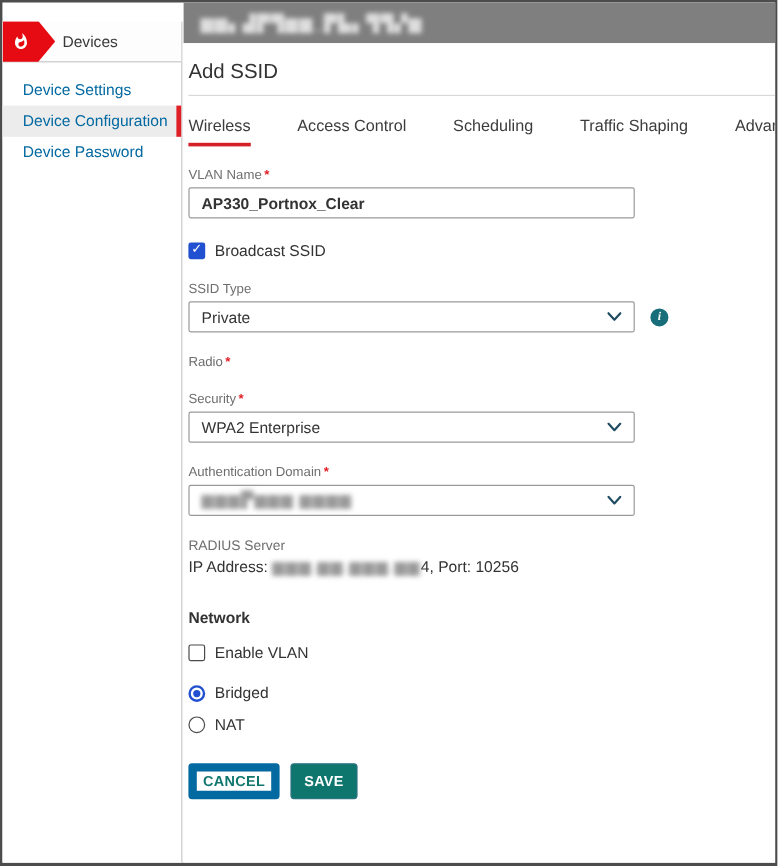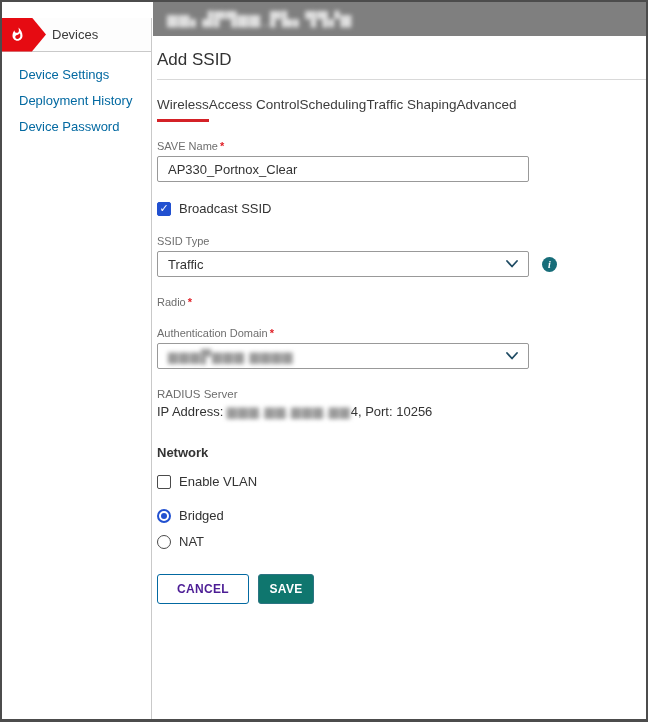--- a/index.html
+++ b/index.html
@@ -50,35 +50,35 @@
   }
 
   
   .content {
     position:absolute; left:151px; right:0; top:34px; bottom:0;
     background:#fff; padding:14px 0 0 4px;
   }
   .page-title { font-size:17px; font-weight:normal; color:#333; padding-bottom:9px; }
   .title-rule { border:none; border-top:1px solid #d9d9d9; margin:0 0 0 0; }
 
-  .tabs { display:flex; margin:17px 0 18px 0;text-align:center; }
+  .tabs { display:flex; gap:39px; margin:17px 0 18px 0;text-align:center; }
   .tab { font-size:13.5px; color:#3c3c3c; padding-bottom:7px; cursor:pointer; white-space:nowrap; }
   .tab.active { border-bottom:3px solid #d42127; }
 
   .field { margin-bottom:19px; }
   .field-label { font-size:11px; color:#6e6e6e; margin-bottom:4px; }
   .req { color:#e01e25; font-weight:bold; margin-left:2px; }
 
   .text-input, .select-box {
     width:372px; height:26px; border:1px solid #999; border-radius:2px;
     background:#fff; font-size:13px; color:#333;
     padding:0 10px; display:flex; align-items:center;
   }
   .text-input { font-family:"Liberation Sans","DejaVu Sans",sans-serif; }
-  input.text-input { outline:none; }
+  input.text-input { outline:none;font-weight:bold; }
   .select-box { justify-content:space-between; cursor:pointer; }
   .select-box .chev { flex:0 0 auto; margin-left:8px; display:flex; align-items:center; }
 
   .select-row { display:flex; align-items:center; }
   .info-icon {
     width:15px; height:15px; border-radius:50%; background:#176d79;
     color:#fff; font-size:10px; font-weight:bold; font-style:italic;
     display:flex; align-items:center; justify-content:center;
     margin-left:13px; cursor:pointer;
   }
@@ -114,40 +114,40 @@
   .network-group { margin-top:24px; }
   .vlan-gap { }
 
   .btn-row { display:flex; gap:9px; margin-top:25px; }
   .btn {
     height:30px; border-radius:3px; font-size:12px; font-weight:bold;
     display:flex; align-items:center; justify-content:center;
     cursor:pointer; font-family:"Liberation Sans","DejaVu Sans",sans-serif;
     letter-spacing:0.3px;
   }
-  .btn-cancel { width:92px; background:#fff; border:1px solid #0369a1; color:#4c1d95; }
+  .btn-cancel { width:76px; background:#fff; border:7px solid #0369a1; color:#0f766e; }
   .btn-save { width:56px; background:#0f766e; border:1px solid #2c7482; color:#fff; }
 </style>
 </head>
 <body>
 
 <div class="frame">
 
   <div class="sidebar">
     <div class="sidebar-header">
       <div class="logo-flag">
         <svg viewBox="0 0 24 24">
           <path fill="#ffffff" d="M13.5 0.67s.74 2.65.74 4.8c0 2.06-1.35 3.73-3.41 3.73-2.07 0-3.63-1.67-3.63-3.73l.03-.36C5.21 7.51 4 10.62 4 14c0 4.42 3.58 8 8 8s8-3.58 8-8C20 8.61 17.41 3.8 13.5.67zM11.71 19c-1.78 0-3.22-1.4-3.22-3.14 0-1.62 1.05-2.76 2.81-3.12 1.77-.36 3.6-1.21 4.62-2.58.39 1.29.59 2.65.59 4.04 0 2.65-2.15 4.8-4.8 4.8z"></path>
         </svg>
       </div>
       <span class="sidebar-header-title">Devices</span>
     </div>
     <div class="nav">
       <div class="nav-item">Device Settings</div>
-      <div class="nav-item">Deployment History</div>
+      <div class="nav-item active">Device Configuration</div>
       <div class="nav-item">Device Password</div>
     </div>
   </div>
 
   <div class="topbar">
     <span class="topbar-title">▆▆▖▟▛▜▆▆_▛▙▖▜▜▞▆</span>
   </div>
 
   <div class="content">
 
@@ -157,51 +157,64 @@
     <div class="tabs">
       <div class="tab active">Wireless</div>
       <div class="tab">Access Control</div>
       <div class="tab">Scheduling</div>
       <div class="tab">Traffic Shaping</div>
       <div class="tab">Advanced</div>
     </div>
 
     <div class="field">
       <div class="field-label">
-        <span>SAVE Name</span><span class="req">*</span>
+        <span>VLAN Name</span><span class="req">*</span>
       </div>
       <input class="text-input" type="text" value="AP330_Portnox_Clear" style="">
     </div>
 
     <div class="check-row">
       <span class="checkbox checked"></span>
       <span class="check-label">Broadcast SSID</span>
     </div>
 
     <div class="field">
       <div class="field-label">SSID Type</div>
       <div class="select-row">
         <div class="select-box">
-          <span>Traffic</span>
+          <span>Private</span>
           <span class="chev">
             <svg width="12" height="8" viewBox="0 0 12 8">
                 <polyline points="1,1 6,6.5 11,1" fill="none" stroke="#1f4b63" stroke-width="1.8" stroke-linecap="round" stroke-linejoin="round"></polyline>
               </svg>
           </span>
         </div>
         <span class="info-icon"></span>
       </div>
     </div>
 
     <div class="field">
       <div class="field-label">
         <span>Radio</span><span class="req">*</span>
       </div>
     </div>
 
+    <div class="field">
+      <div class="field-label">
+        <span>Security</span><span class="req">*</span>
+      </div>
+      <div class="select-box">
+        <span>WPA2 Enterprise</span>
+        <span class="chev">
+          <svg width="12" height="8" viewBox="0 0 12 8">
+              <polyline points="1,1 6,6.5 11,1" fill="none" stroke="#1f4b63" stroke-width="1.8" stroke-linecap="round" stroke-linejoin="round"></polyline>
+            </svg>
+        </span>
+      </div>
+    </div>
 
     <div class="field">
       <div class="field-label">
         <span>Authentication Domain</span><span class="req">*</span>
       </div>
       <div class="select-box">
         <span class="redacted">▆▆▆▛▆▆▆ ▆▆▆▆</span>
         <span class="chev">
           <svg width="12" height="8" viewBox="0 0 12 8">
               <polyline points="1,1 6,6.5 11,1" fill="none" stroke="#1f4b63" stroke-width="1.8" stroke-linecap="round" stroke-linejoin="round"></polyline>

